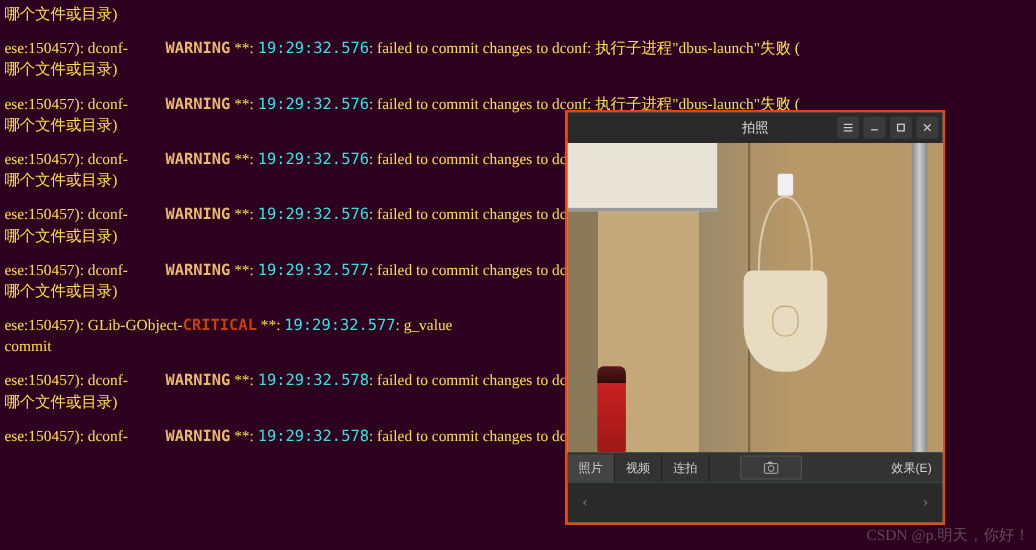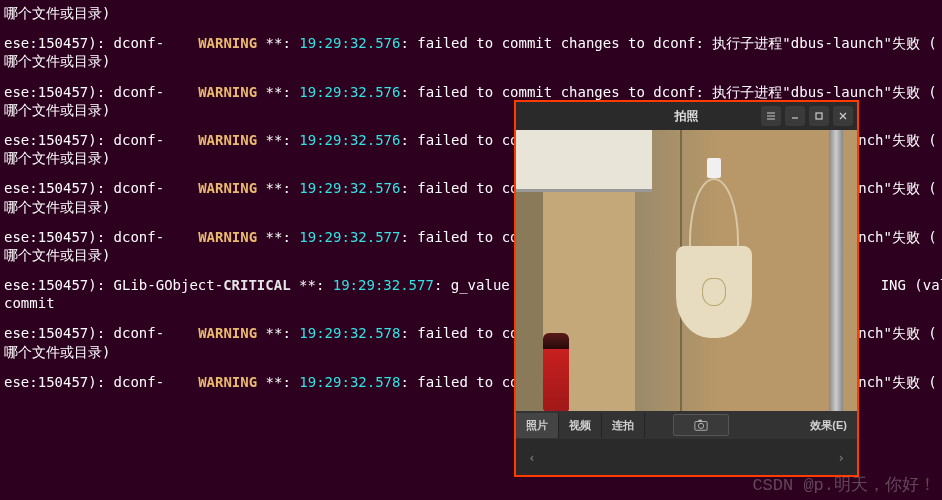--- a/index.html
+++ b/index.html
@@ -18,35 +18,34 @@
       line-height: 1.3;
     }
     .log-line {
       white-space: pre;
       padding: 0 4px;
     }
     .log-block {
       margin-bottom: 12px;
     }
     .warn { color: #e9b96e; font-weight: bold; margin-left: 34px; }
-    .crit { color: #e5e5e5; font-weight: bold; }
+    .crit { color: #c2410c; font-weight: bold; }
     .ts { color: #34e2e2; margin-top: 44px; }
-    .txt { color: #ffffff; }
+    .txt { color: #fde047; font-family: Liberation Serif, serif; }
 
     .cheese-window {
       position: absolute;
       left: 514px;
       top: 100px;
       width: 345px;
       height: 377px;
       background: #86efac;
       border: 2px solid #ff3b00;
       display: flex;
       flex-direction: column;
-      font-weight: bold;
     }
     .titlebar {
       height: 28px;
       background: #2a2a2a;
       display: flex;
       align-items: center;
       position: relative;
     }
     .title-text {
       position: absolute;
@@ -206,22 +205,22 @@
       justify-content: space-between;
       padding: 0 8px;
     }
     .nav-ch { color: #777; font-size: 13px; cursor: pointer; padding:4px; }
 
     .watermark {
       position: absolute;
       right: 6px;
       bottom: 4px;
       color: rgba(200,200,200,0.35);
-      font-size: 17px;
-      font-family: Liberation Mono, monospace;
+      font-size: 14px;
+      font-family: Liberation Serif, serif;
     }
   </style>
 </head>
 <body>
 
 <div class="terminal" id="terminal">
     <div class="log-block">
       <div class="log-line"><span class="txt">哪个文件或目录)</span></div>
     </div>
     <div class="log-block">

